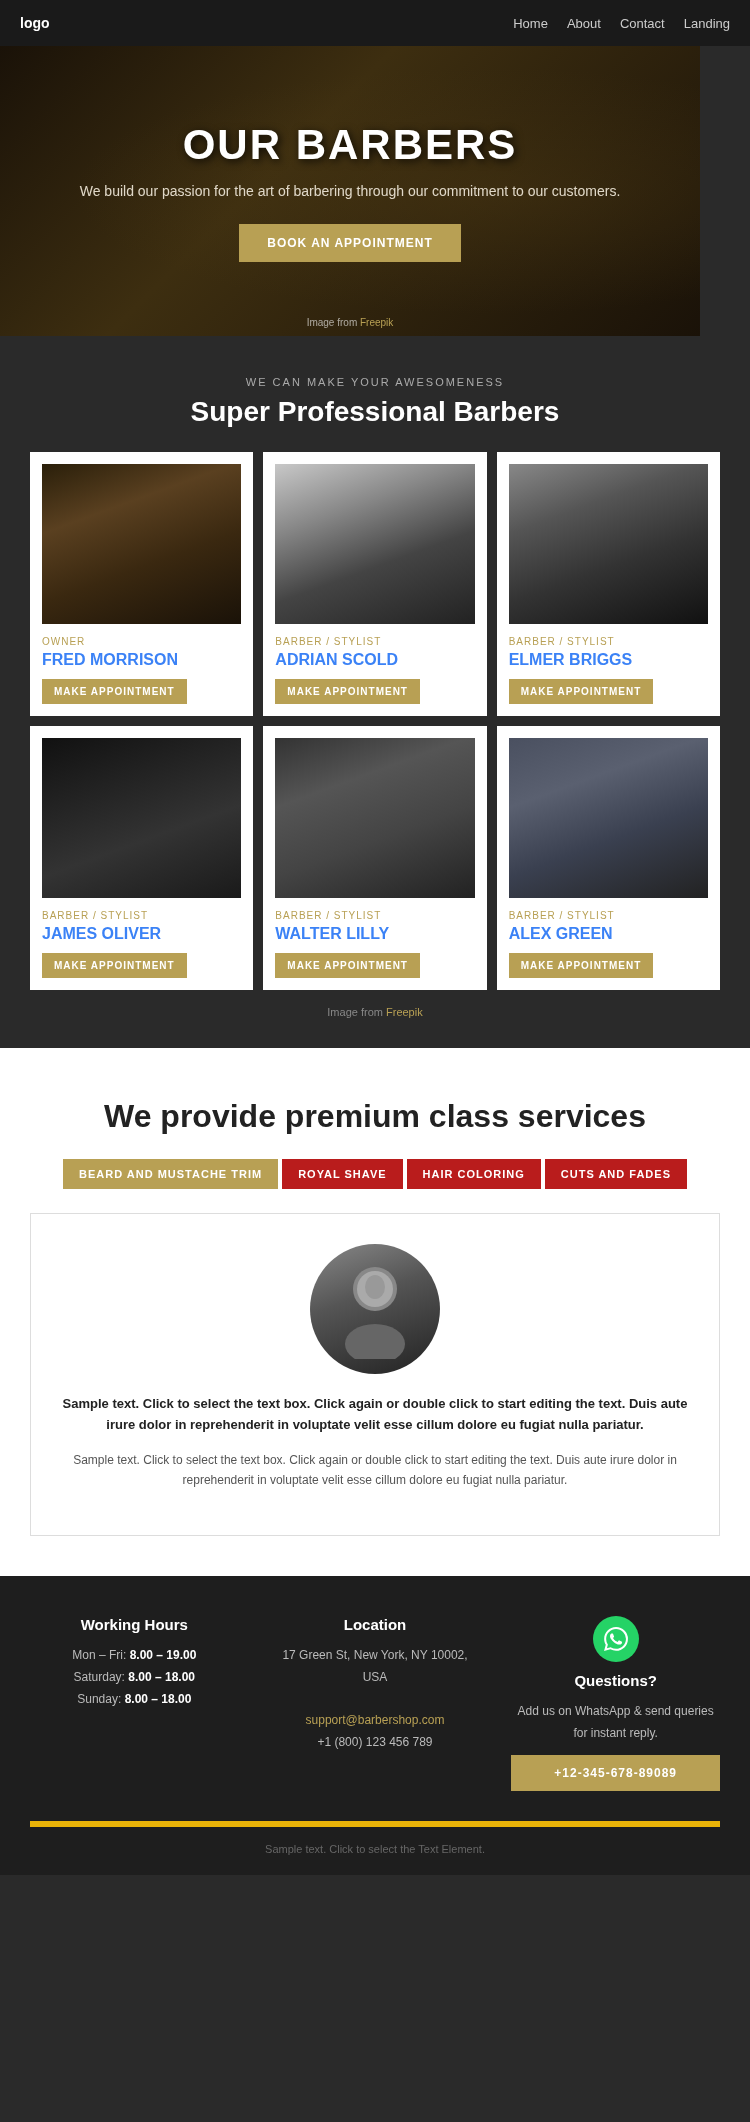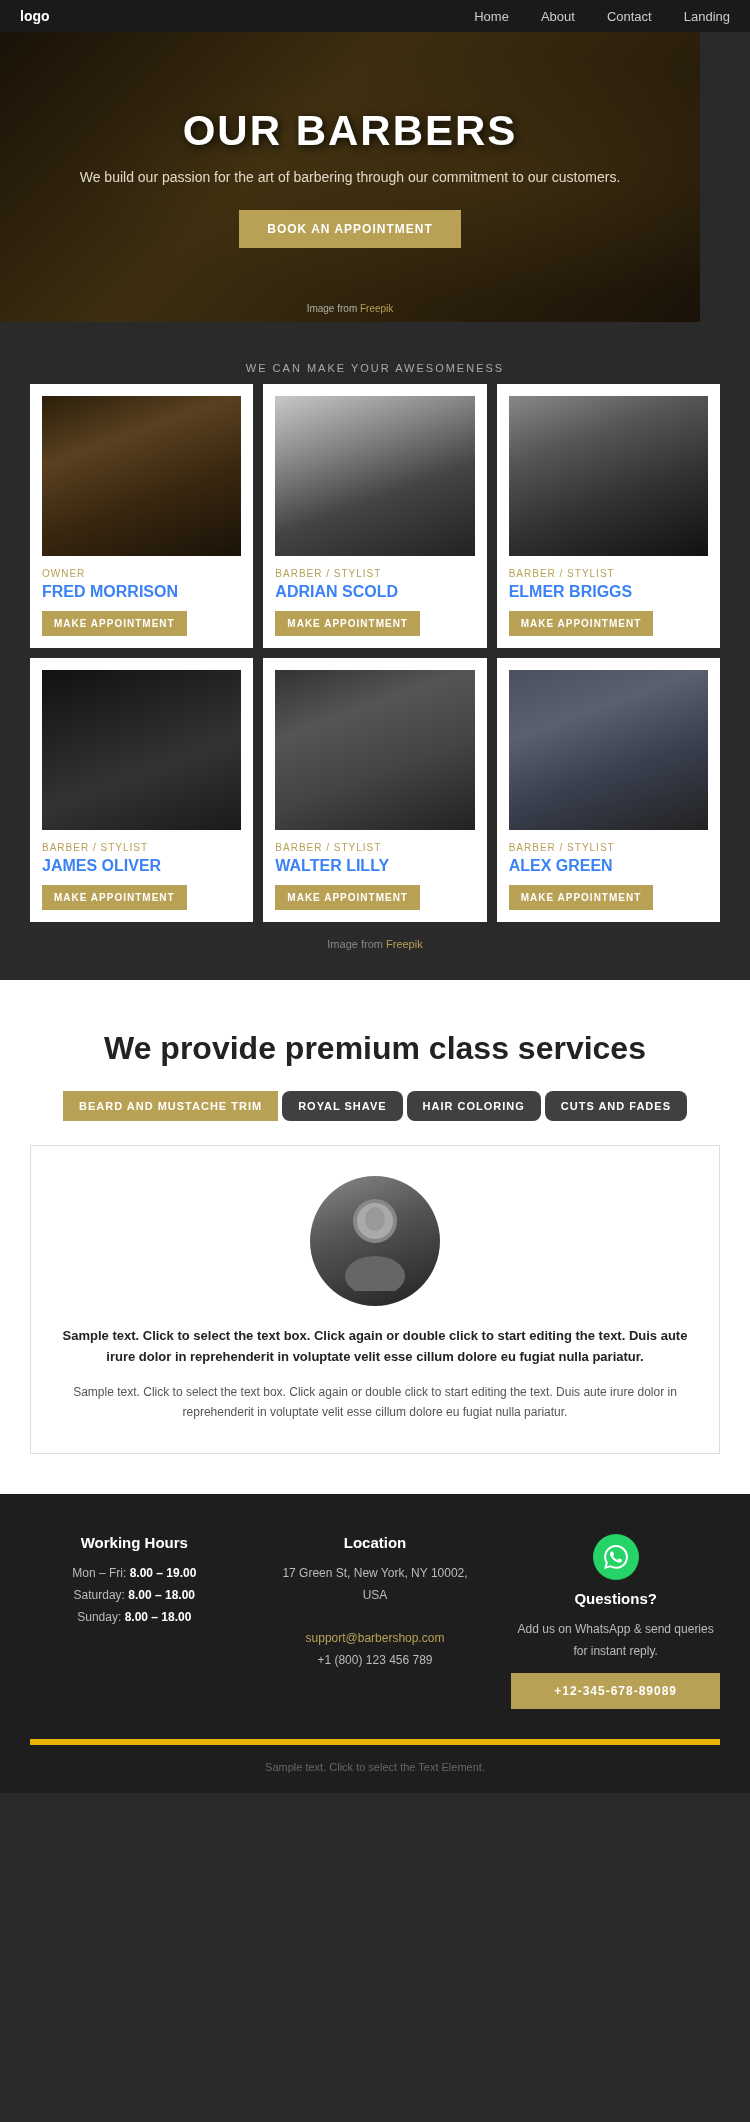--- a/index.html
+++ b/index.html
@@ -5,25 +5,25 @@
     * { margin: 0; padding: 0; box-sizing: border-box; }
     body { font-family: 'Arial', sans-serif; background: #2a2a2a; color: #fff; width: 750px; }
 
     
     nav {
       background: #1a1a1a;
       display: flex;
       align-items: center;
       justify-content: space-between;
       padding: 0 20px;
-      height: 32px;
+      height: 46px;
       position: relative;
     }
     .nav-logo { color: #fff; font-size: 14px; font-weight: bold; }
-    .nav-links { display: flex; gap: 32px; }
+    .nav-links { display: flex; gap: 19px; }
     .nav-links a {
       color: #ccc;
       text-decoration: none;
       font-size: 13px;
     }
 
     
     .hero {
       position: relative;
       width: 700px;
@@ -206,28 +206,27 @@
       letter-spacing: 1px;
       text-transform: uppercase;
       cursor: pointer;
       border: none;
     }
     .tab-btn.active {
       background: #b8a054;
       color: #fff;
     }
     .tab-btn.inactive {
-      background: #404040;
-      color: #fff;
-      border-radius: 8px;
+      background: #b91c1c;
+      color: #fff;
     }
     .service-content {
       background: #fff;
       border: 1px solid #ddd;
-      padding: 30px 30px 31px;
+      padding: 30px 30px 45px;
       text-align: center;
     }
     .service-image-circle {
       width: 130px;
       height: 130px;
       border-radius: 50%;
       background: linear-gradient(160deg, #888 0%, #555 40%, #222 100%);
       margin: 0 auto 20px;
       overflow: hidden;
       display: flex;
@@ -339,20 +338,21 @@
     <button class="hero-btn">BOOK AN APPOINTMENT</button>
   </div>
   <div class="hero-img-credit">
     <span>Image from</span>
     <a>Freepik</a>
   </div>
 </section>
 
 <section class="barbers-section">
   <p class="section-subtitle">WE CAN MAKE YOUR AWESOMENESS</p>
+  <h2 class="section-title">Super Professional Barbers</h2>
 
   <div class="barbers-grid">
 
     <div class="barber-card">
       <div class="barber-photo photo-fred"></div>
       <div class="barber-role">OWNER</div>
       <div class="barber-name">FRED MORRISON</div>
       <button class="appt-btn">MAKE APPOINTMENT</button>
     </div>
 

